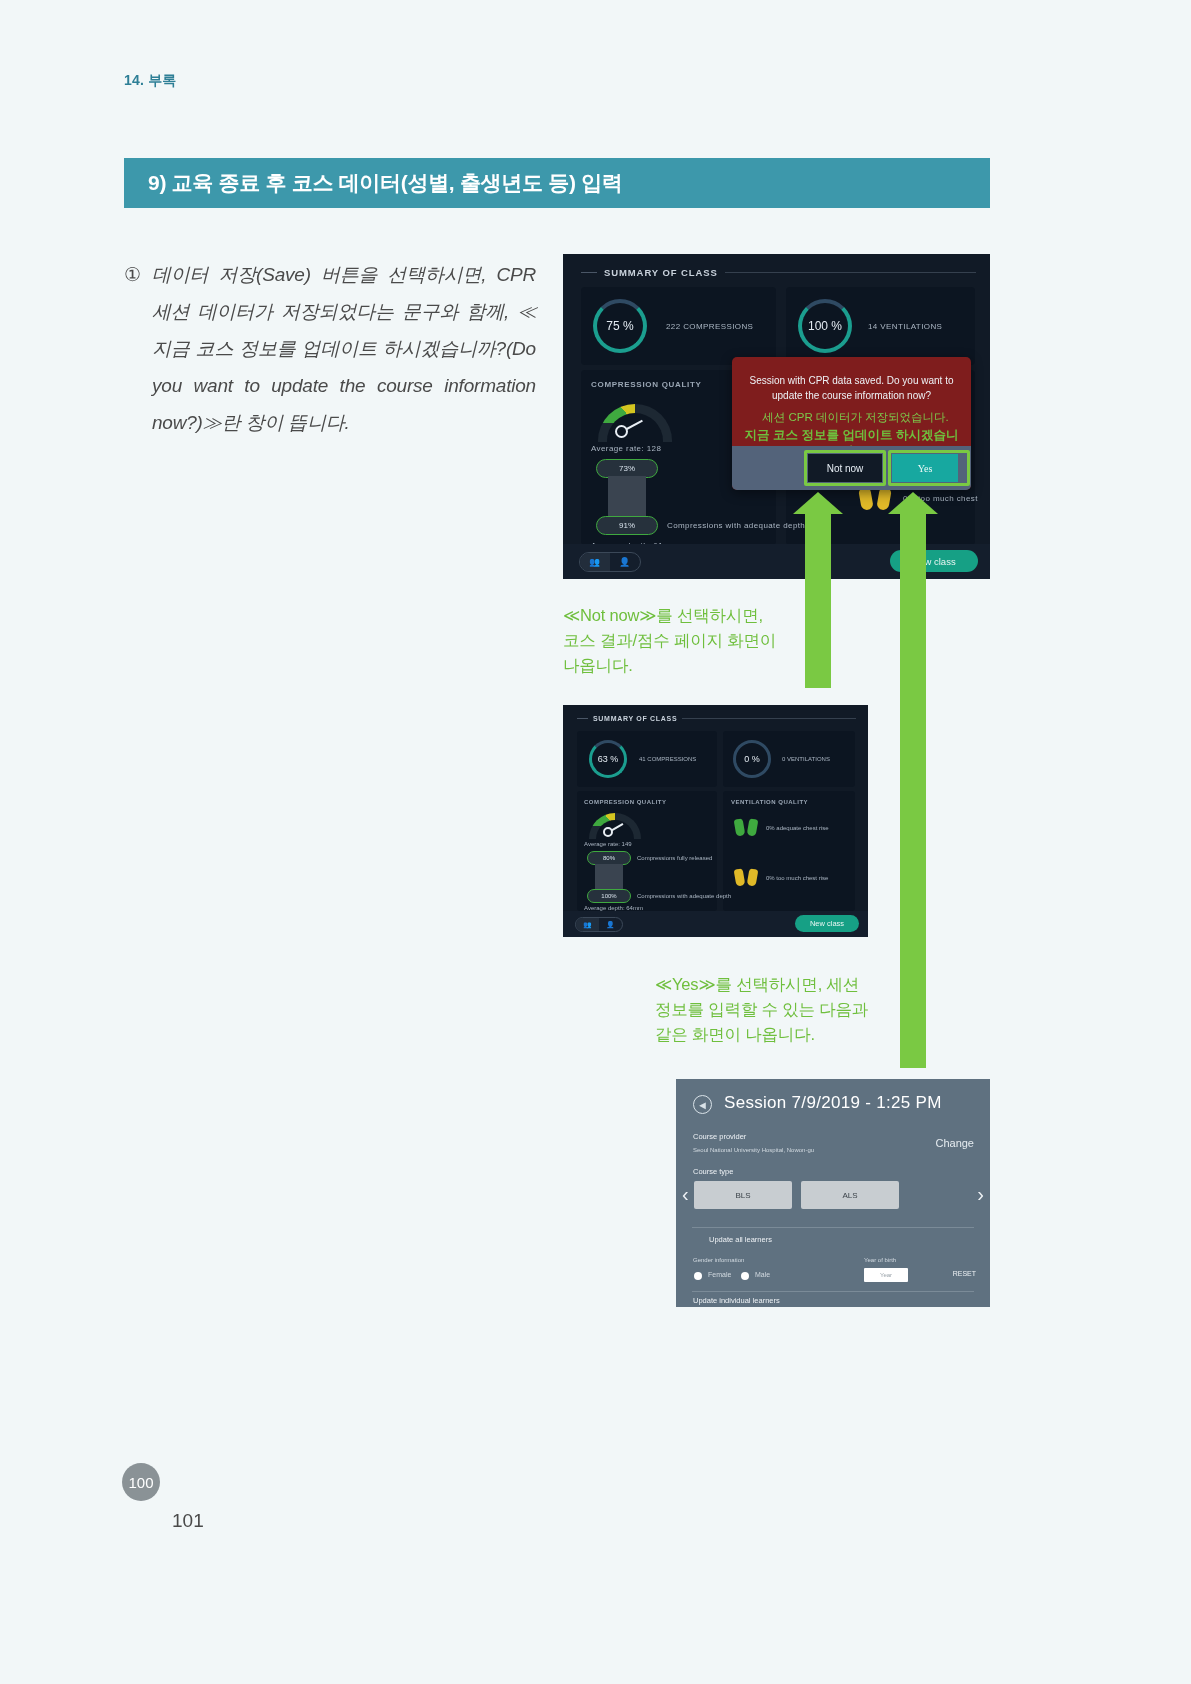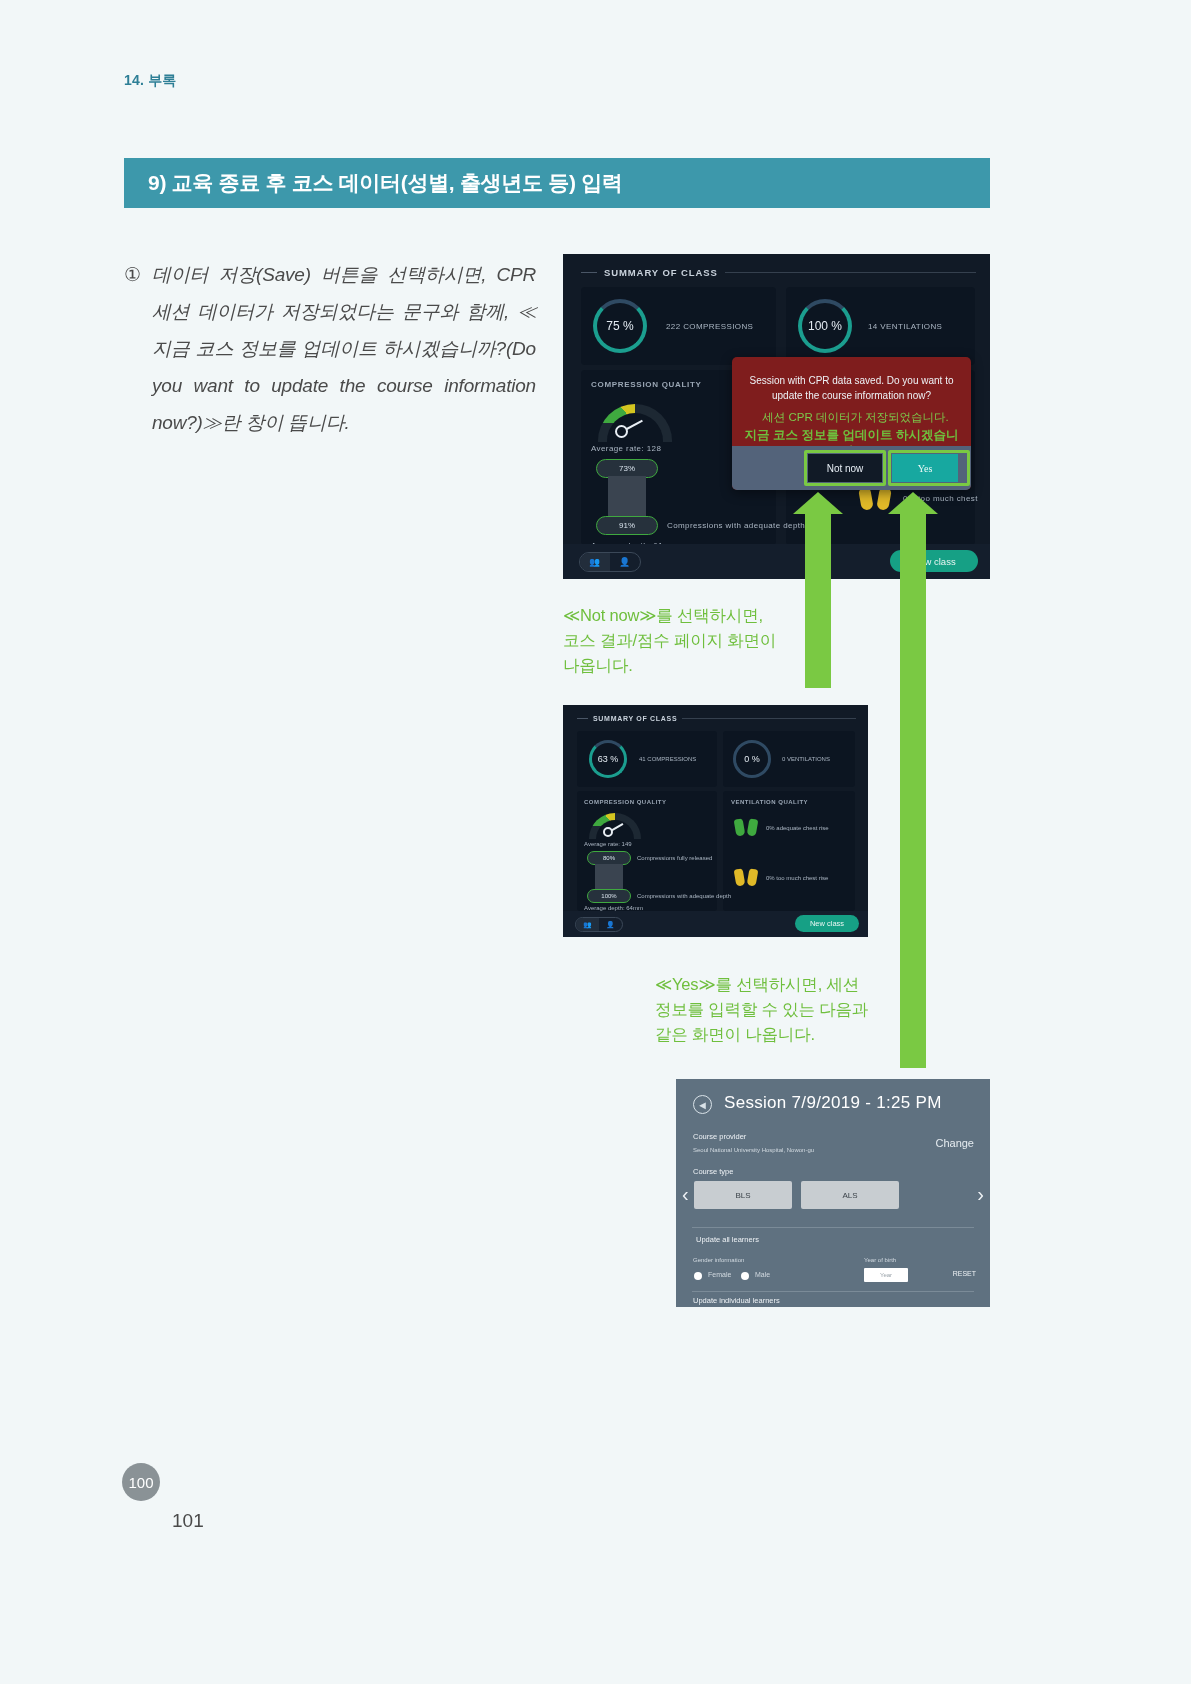--- a/index.html
+++ b/index.html
@@ -346,21 +346,21 @@
     <div class="s3-val" style="left:17px; top:68px;">Seoul National University Hospital, Nowon-gu</div>
     <div class="s3-chg">Change</div>
 
     <div class="s3-lbl" style="left:17px; top:88px;">Course type</div>
     <div class="s3-btn" style="left:18px; top:102px;">BLS</div>
     <div class="s3-btn" style="left:125px; top:102px;">ALS</div>
     <div class="s3-arrowl">‹</div>
     <div class="s3-arrowr">›</div>
 
     <div class="s3-div" style="top:148px;"></div>
-    <div class="s3-lbl" style="left:4px; top:156px;padding-left:16px;">Update all learners</div>
+    <div class="s3-lbl" style="left:17px; top:156px;padding-left:16px;">Update all learners</div>
 
     <div class="s3-val" style="left:17px; top:178px;">Gender information</div>
     <div class="radio" style="left:18px; top:193px;"></div>
     <div class="s3-val" style="left:32px; top:192px; font-size:7px;">Female</div>
     <div class="radio" style="left:65px; top:193px;"></div>
     <div class="s3-val" style="left:79px; top:192px; font-size:7px;">Male</div>
 
     <div class="s3-val" style="left:188px; top:178px;">Year of birth</div>
     <div class="s3-input" style="left:188px; top:189px;">Year</div>
     <div class="s3-reset" style="top:191px;">RESET</div>

